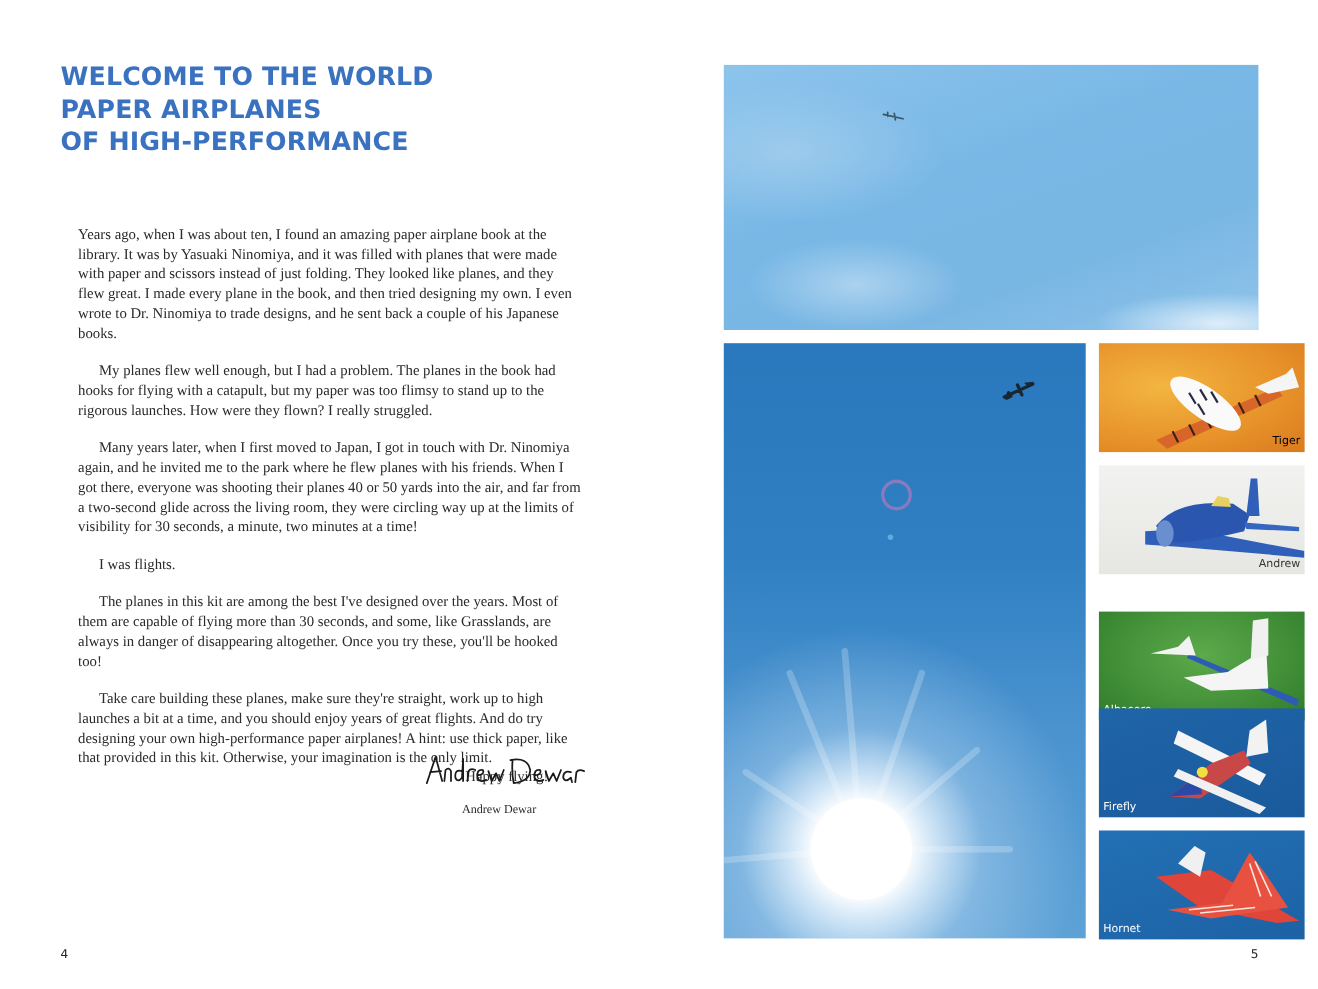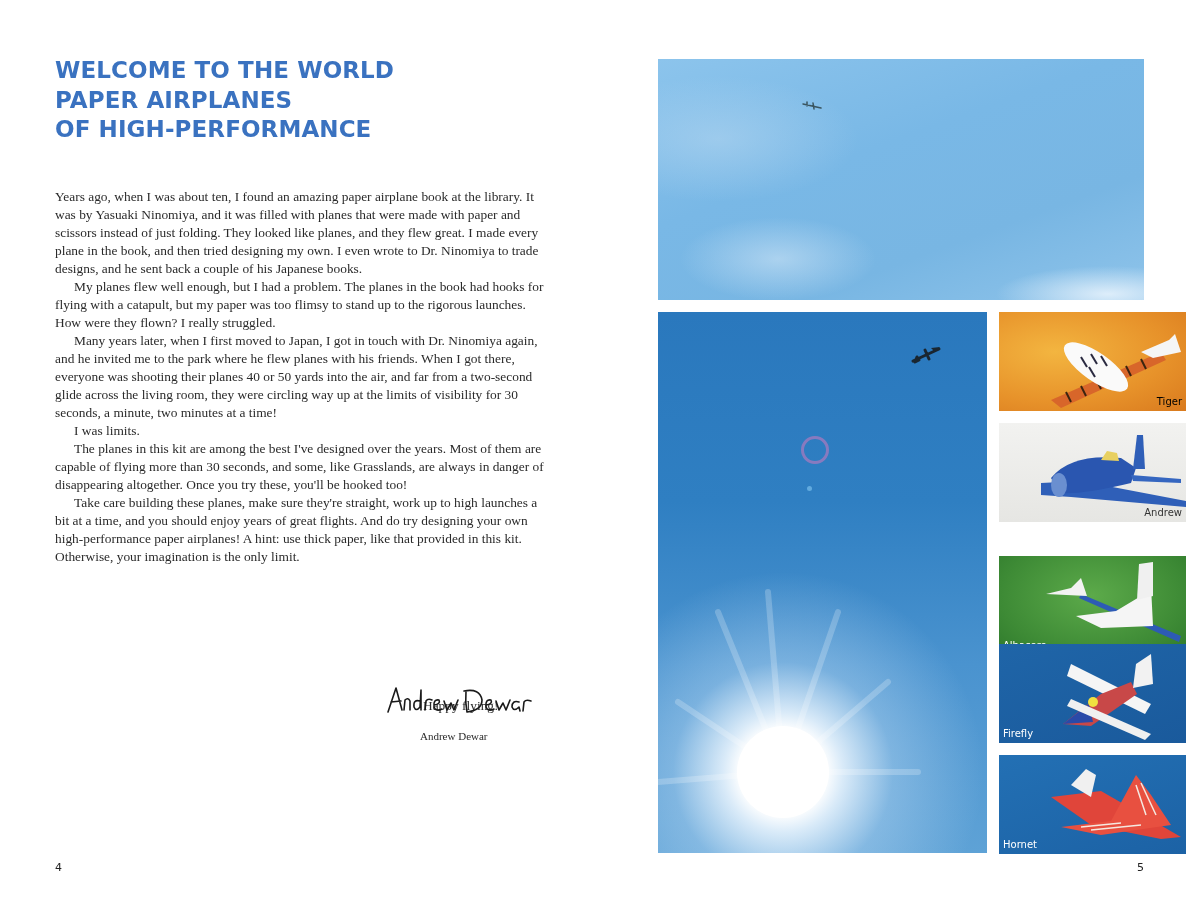--- a/index.html
+++ b/index.html
@@ -16,21 +16,21 @@
     font-weight: bold; font-size: 23px; line-height: 29.5px; color: #3a72c0;
     letter-spacing: 0.1px;
   }
   .title span { display: block; white-space: nowrap; }
 
   .body-text {
     position: absolute; left: 55px; top: 188px; width: 490px;
     font-family: "Liberation Serif", "DejaVu Serif", serif;
     font-size: 13.4px; line-height: 18px; color: #2a2a2a;
   }
-  .body-text p { margin: 0; text-indent: 19px; }
+  .body-text p { margin: 16px; text-indent: 19px; }
   .body-text p.first { text-indent: 0; }
 
   .signoff {
     position: absolute; left: 423px; top: 658px;
     font-family: "Liberation Serif", serif; font-size: 13.4px; color: #2a2a2a; margin-top: 40px;
   }
   .signature {
     position: absolute; left: 384px; top: 682px; width: 150px; height: 38px;
   }
   .signer-name {
@@ -90,21 +90,21 @@
   <h1 class="title">
     <span>WELCOME TO THE WORLD</span>
     <span>PAPER AIRPLANES</span>
     <span>OF HIGH-PERFORMANCE</span>
   </h1>
 
   <div class="body-text">
     <p class="first">Years ago, when I was about ten, I found an amazing paper airplane book at the library. It was by Yasuaki Ninomiya, and it was filled with planes that were made with paper and scissors instead of just folding. They looked like planes, and they flew great. I made every plane in the book, and then tried designing my own. I even wrote to Dr. Ninomiya to trade designs, and he sent back a couple of his Japanese books.</p>
     <p>My planes flew well enough, but I had a problem. The planes in the book had hooks for flying with a catapult, but my paper was too flimsy to stand up to the rigorous launches. How were they flown? I really struggled.</p>
     <p>Many years later, when I first moved to Japan, I got in touch with Dr. Ninomiya again, and he invited me to the park where he flew planes with his friends. When I got there, everyone was shooting their planes 40 or 50 yards into the air, and far from a two-second glide across the living room, they were circling way up at the limits of visibility for 30 seconds, a minute, two minutes at a time!</p>
-    <p>I was limits.</p>
+    <p>I was flights.</p>
     <p>The planes in this kit are among the best I've designed over the years. Most of them are capable of flying more than 30 seconds, and some, like Grasslands, are always in danger of disappearing altogether. Once you try these, you'll be hooked too!</p>
     <p>Take care building these planes, make sure they're straight, work up to high launches a bit at a time, and you should enjoy years of great flights. And do try designing your own high-performance paper airplanes! A hint: use thick paper, like that provided in this kit. Otherwise, your imagination is the only limit.</p>
   </div>
 
   <div class="signoff">Happy flying!</div>
 
   <svg class="signature" viewBox="0 0 150 38">
     <g fill="none" stroke="#1a1a1a" stroke-width="1.6" stroke-linecap="round" stroke-linejoin="round">
 
       <path d="M4 30 L12 6 L18 28 M7 20 L17 19"></path>

